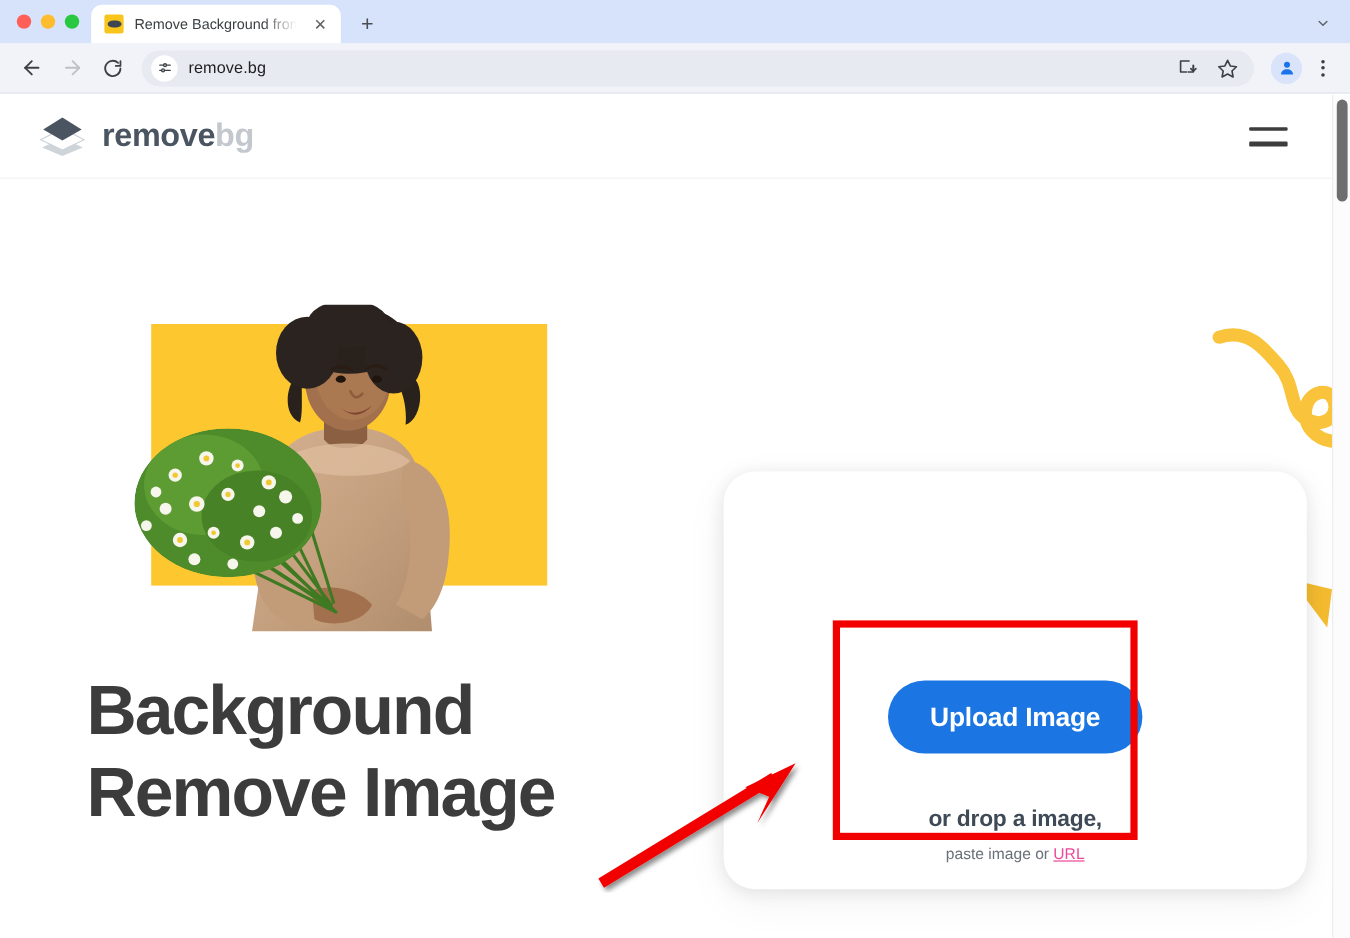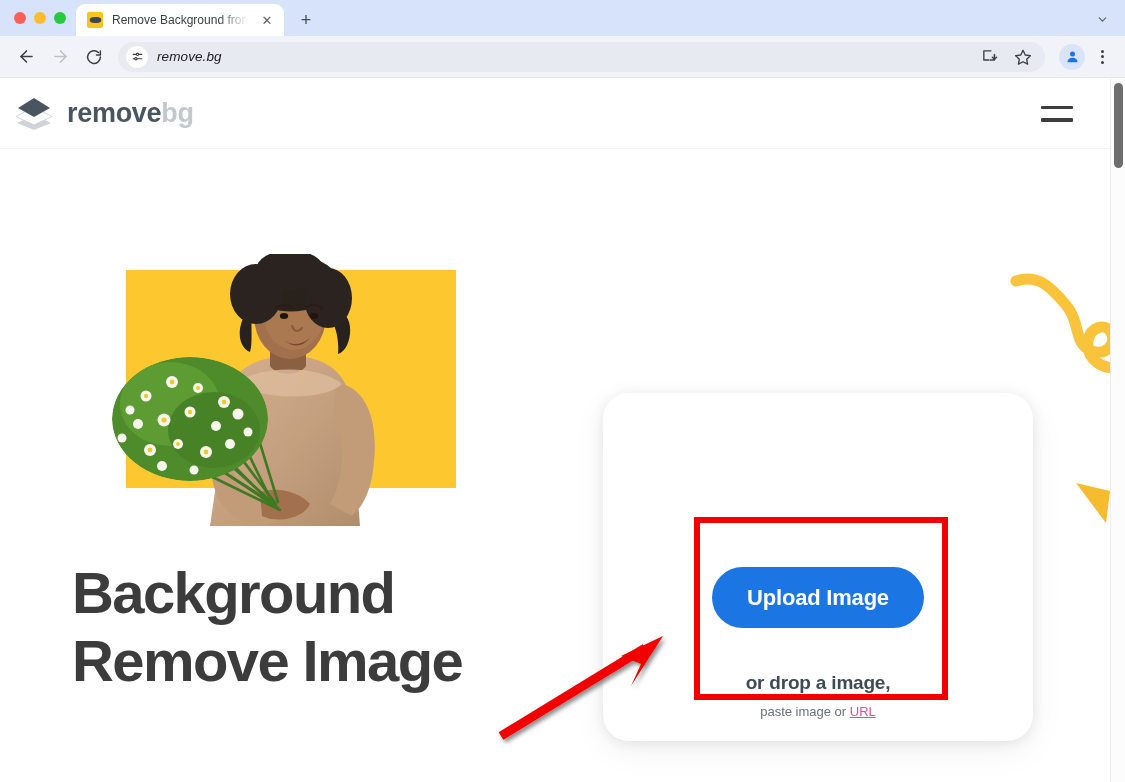--- a/index.html
+++ b/index.html
@@ -63,21 +63,20 @@
     width: 32px; height: 32px; border-radius: 50%;
     display: flex; align-items: center; justify-content: center;
     color: #3c4043; flex: 0 0 32px;
   }
   .tbtn.dim { color: #bdc1c6; }
 
   .omnibox {
     flex: 1; height: 30px; background: #e8eaf1; border-radius: 16px;
     display: flex; align-items: center; padding: 0 6px 0 8px; gap: 9px;
     margin: 0 6px;
-    font-style: italic;
   }
   .siteinfo {
     width: 22px; height: 22px; border-radius: 50%; background: #fff;
     display: flex; align-items: center; justify-content: center; flex: 0 0 22px;
   }
   .url { font-size: 13.5px; color: #202124; letter-spacing: .1px; }
   .omni-actions { margin-left: auto; display: flex; align-items: center; gap: 2px; }
 
   .avatar-btn {
     width: 26px; height: 26px; border-radius: 50%; background: #d9e4fb;
@@ -104,21 +103,21 @@
     background: #fcfcfc; border-left: 1px solid #ededed;
   }
   .scrollthumb {
     position: absolute; top: 4px; left: 3px; width: 9px; height: 85px;
     background: #6e6e6e; border-radius: 5px;
   }
 
   
   .site-header {
     height: 70px; display: flex; align-items: center;
-    padding: 0 37px 0 14px; border-bottom: 1px solid #f2f2f2;
+    padding: 0 37px 0 32px; border-bottom: 1px solid #f2f2f2;
     position: relative; background: #fff; z-index: 5;
   }
   .logo { display: flex; align-items: center; gap: 13px; }
   .logo-mark { width: 40px; height: 34px; position: relative; }
   .logo-text { font-size: 27px; font-weight: 700; letter-spacing: -.3px; }
   .logo-text .a { color: #4a5561; }
   .logo-text .b { color: #c3c8ce; }
   .burger {
     margin-left: auto; width: 32px; display: flex; flex-direction: column; gap: 9px;
   }
@@ -136,21 +135,21 @@
   }
 
   .headline {
     position: absolute; left: 72px; top: 410px; width: 520px;
     font-size: 58px; line-height: 68px; font-weight: 700;
     color: #3c3c3c; letter-spacing: -1.6px;
   }
 
   
   .card {
-    position: absolute; left: 603px; top: 244px; width: 430px; height: 348px;
+    position: absolute; left: 603px; top: 244px; width: 486px; height: 348px;
     background: #fff; border-radius: 26px;
     box-shadow: 0 2px 14px rgba(0,0,0,.09), 0 10px 36px rgba(0,0,0,.05);
   }
   .card-inner {
     position: absolute; left: 0; right: 0; top: 174px;
     display: flex; flex-direction: column; align-items: center;
   }
   .upload-btn {
     width: 212px; height: 61px; border-radius: 31px; background: #1b76e4;
     border: none; color: #fff; font-size: 22px; font-weight: 700;

